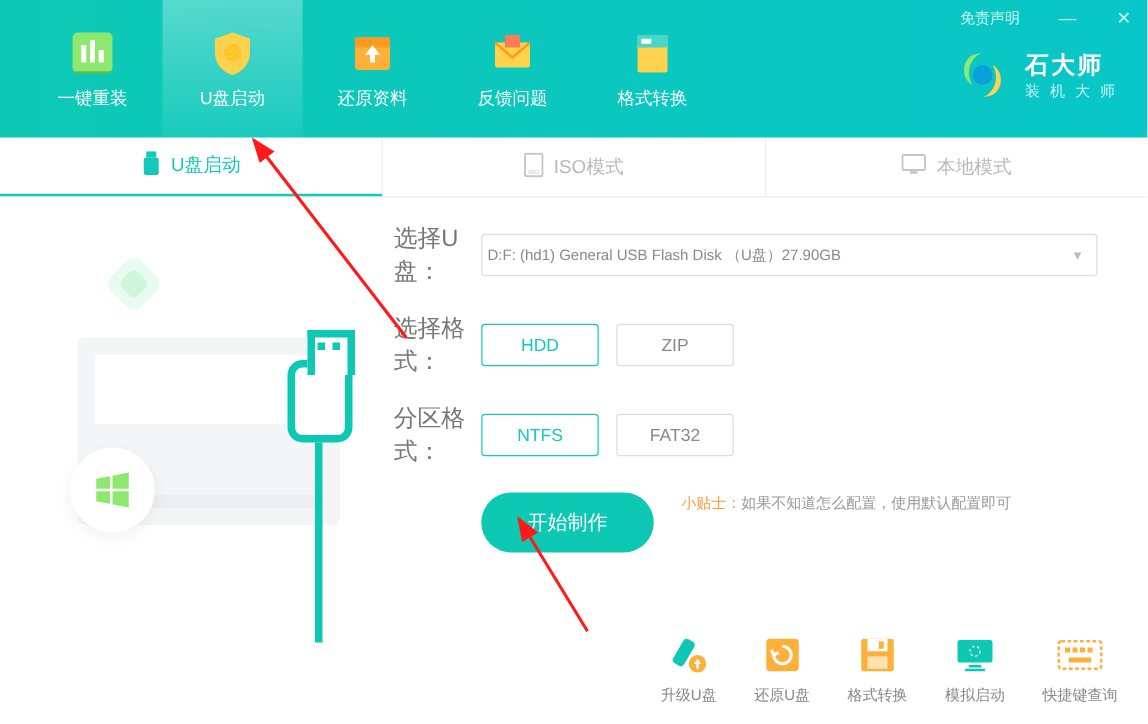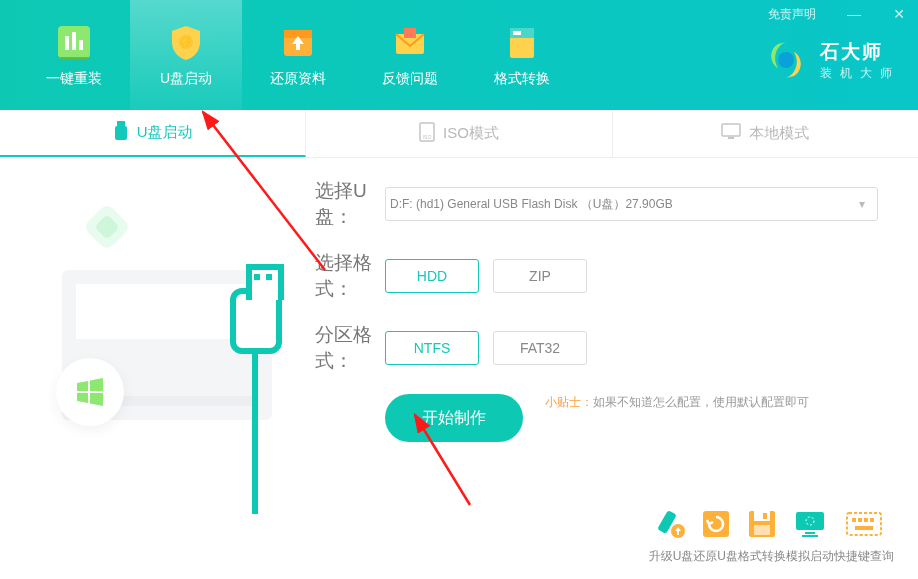--- a/index.html
+++ b/index.html
@@ -37,21 +37,21 @@
 
 .opt-group { display: flex; gap: 14px; }
 .opt { width: 94px; height: 34px; border: 1px solid #ddd; border-radius: 3px; display: flex; align-items: center; justify-content: center; font-size: 14px; color: #888; cursor: pointer; }
 .opt.selected { border-color: #14c8bc; color: #14c8bc; }
 
 .action-row { display: flex; align-items: flex-start; margin-left: 70px; margin-top: 10px; }
 .start-btn { width: 138px; height: 48px; background: #0dc9b4; color: #fff; border-radius: 999px; display: flex; align-items: center; justify-content: center; font-size: 16px; cursor: pointer; }
 .tip { margin-left: 22px; font-size: 12px; color: #999; }
 .tip-label { color: #ff9d3b; }
 
-.bottom-tools { position: absolute; bottom: 14px; right: 24px; display: flex; }
+.bottom-tools { position: absolute; bottom: 14px; right: 24px; display: flex; gap: 30px; }
 .tool { display: flex; flex-direction: column; align-items: center; gap: 6px; font-size: 12px; color: #888; cursor: pointer; }
 .tool-icon { width: 38px; height: 36px; display: flex; align-items: center; justify-content: center; }
 
 .arrow { position: absolute; pointer-events: none; }
 .arrow1 { left: 185px; top: 100px; }
 .arrow2 { left: 315px; top: 345px; }
 
 
 .ill-bg1 { position:absolute; width:34px; height:34px; background:#e7fbee; border-radius:8px; transform:rotate(45deg); left:90px; top:52px;}
 .ill-bg1::after{content:"";position:absolute;inset:8px;border-radius:5px;background:#cdf6da;}

